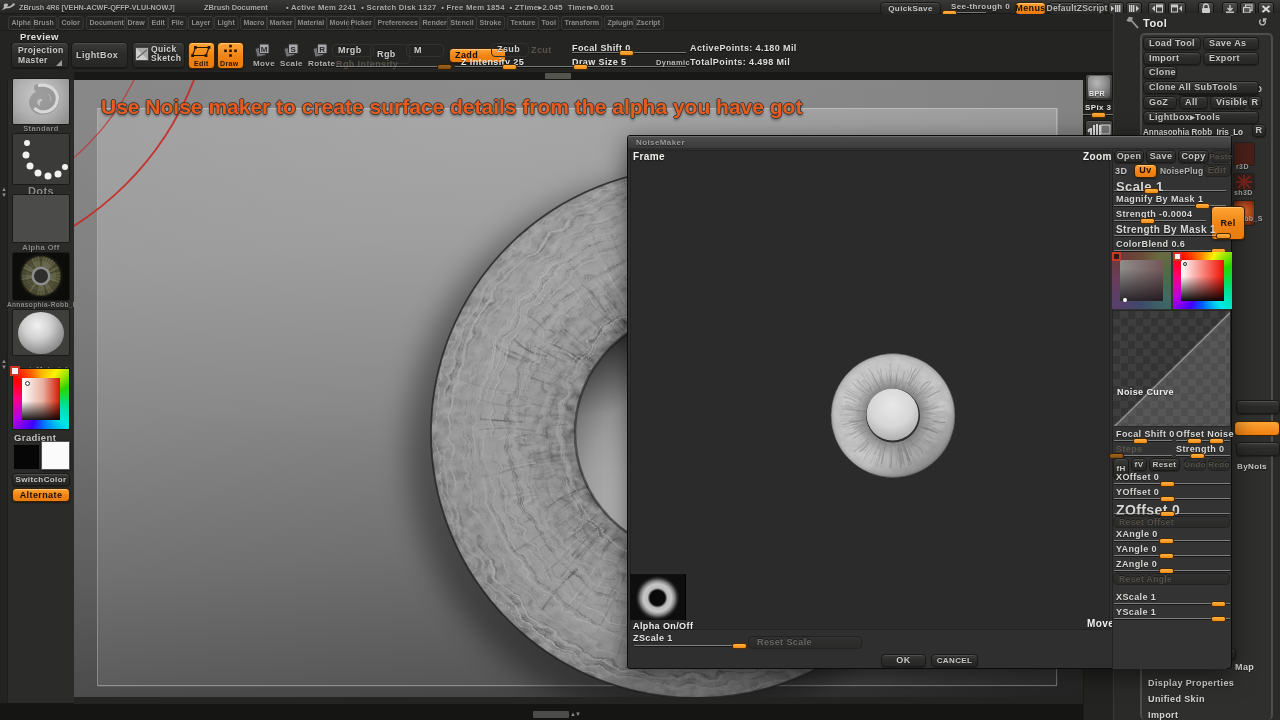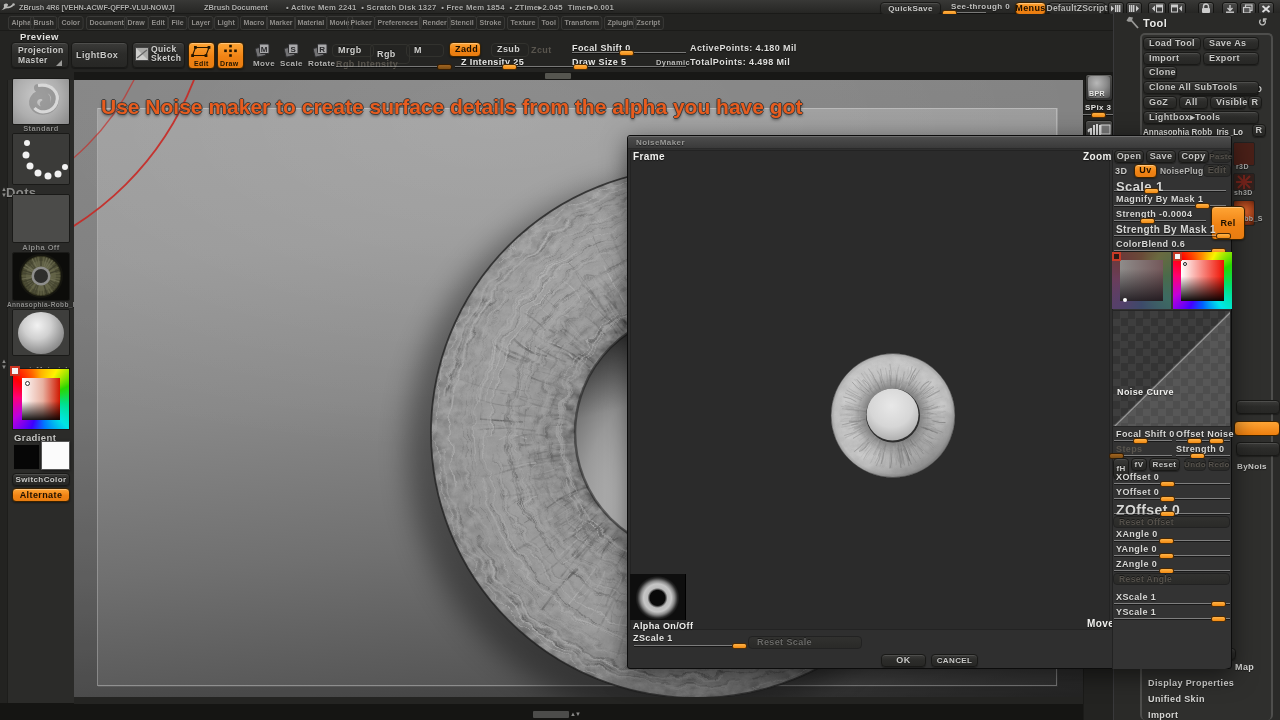--- a/index.html
+++ b/index.html
@@ -157,21 +157,21 @@
 <div class="lb" style="left:280px;top:59px;font-size:8px;color:#b2b2b0;">Scale</div>
 <svg class="ab" style="left:310px;top:43px;" width="20" height="15" viewBox="0 0 20 15">
 <rect x="4" y="4.5" width="9" height="9" rx="1" fill="#737375" stroke="#2e2e30" transform="rotate(-14 8 9)"></rect>
 <rect x="7.5" y="1" width="9.5" height="9.5" rx="1" fill="#a9a9ab" stroke="#2e2e30"></rect>
 <text x="12.2" y="8.8" font-family="Liberation Sans" font-size="8" font-weight="bold" fill="#2a2a2c" text-anchor="middle">R</text>
   </svg>
 <div class="lb" style="left:308px;top:59px;font-size:8px;color:#b2b2b0;">Rotate</div>
 <div class="b" style="left:332px;top:44px;width:42px;height:13px;background:none;box-shadow:none;border-color:#32322e;color:#cfcfcd;">Mrgb</div>
 <div class="b" style="left:370px;top:44px;width:40px;height:20px;background:none;box-shadow:none;border-color:#32322e;color:#cfcfcd;padding-left:6px;">Rgb</div>
 <div class="b" style="left:406px;top:44px;width:38px;height:13px;background:none;box-shadow:none;border-color:#32322e;color:#cfcfcd;padding-left:7px;">M</div>
-<div class="b or" style="left:449px;top:42px;width:32px;height:15px;">Zadd</div>
+<div class="b or" style="left:449px;top:48px;width:57px;height:15px;">Zadd</div>
 <div class="b" style="left:491px;top:42.5px;width:38px;height:14px;background:none;box-shadow:none;border-color:#32322e;color:#cfcfcd;">Zsub</div>
 <div class="lb dis" style="left:531px;top:45px;font-size:9px;">Zcut</div>
 <div class="lb dis" style="left:336px;top:59px;font-size:9px;">Rgb Intensity</div>
 <div class="sl" style="left:336px;top:64px;width:116px;height:6px;">
     <div class="tr"></div>
     <div class="h dk" style="left:93.0%;"></div>
   </div>
 <div class="lb" style="left:461px;top:57px;font-size:9px;color:#e8e8e6;">Z Intensity 25</div>
 <div class="sl" style="left:455px;top:64px;width:117px;height:6px;">
     <div class="tr"></div>
@@ -203,21 +203,21 @@
 <div class="lb dim" style="left:6px;top:124px;width:70px;text-align:center;font-size:7.5px;color:#8c8c8a;">Standard</div>
 <div class="ab" style="left:12px;top:133px;width:58px;height:52px;border:1px solid #1a1a18;box-shadow:inset 0 1px 0 rgba(255,255,255,.07);border-radius:2px;overflow:hidden;"><svg width="56" height="50" viewBox="0 0 56 50" style="background:#3b3b39;">
       <circle cx="14" cy="9" r="3" fill="#f2f2f2"></circle>
       <circle cx="13" cy="21" r="3.5" fill="#f2f2f2"></circle>
       <circle cx="17" cy="32" r="3.5" fill="#f2f2f2"></circle>
       <circle cx="25" cy="39" r="3.5" fill="#f2f2f2"></circle>
       <circle cx="35" cy="42" r="3.5" fill="#f2f2f2"></circle>
       <circle cx="45" cy="40" r="3.5" fill="#f2f2f2"></circle>
       <circle cx="52" cy="33" r="3" fill="#f2f2f2"></circle>
     </svg></div>
-<div class="lb dim" style="left:6px;top:185px;width:70px;font-size:13px;color:#8c8c8a;">Dots</div>
+<div class="lb dim" style="left:6px;top:185px;width:70px;text-align:center;font-size:11px;color:#8c8c8a;">Dots</div>
 <div class="ab" style="left:12px;top:194px;width:58px;height:49px;border:1px solid #1a1a18;box-shadow:inset 0 1px 0 rgba(255,255,255,.07);border-radius:2px;overflow:hidden;">
     <div style="width:100%;height:100%;background:#4b4b49;"></div>
   </div>
 <div class="lb dim" style="left:6px;top:243px;width:70px;text-align:center;font-size:7.5px;color:#8c8c8a;">Alpha Off</div>
 <div class="ab" style="left:12px;top:252px;width:58px;height:49px;border:1px solid #1a1a18;box-shadow:inset 0 1px 0 rgba(255,255,255,.07);border-radius:2px;overflow:hidden;"><svg width="56" height="47" viewBox="0 0 56 47" style="background:#0c0c0a;">
 <circle cx="28" cy="23" r="21" fill="#33331f"></circle>
 <circle cx="28" cy="23" r="19" fill="#4e4e36"></circle>
 <circle cx="28" cy="23" r="15" fill="#5e5e44"></circle>
       <line x1="37.5" y1="23.0" x2="47.5" y2="23.0" stroke="#6a6a4c" stroke-width="1.2" opacity=".7"></line>
       <line x1="37.4" y1="24.5" x2="47.3" y2="26.1" stroke="#6a6a4c" stroke-width="1.2" opacity=".7"></line>

